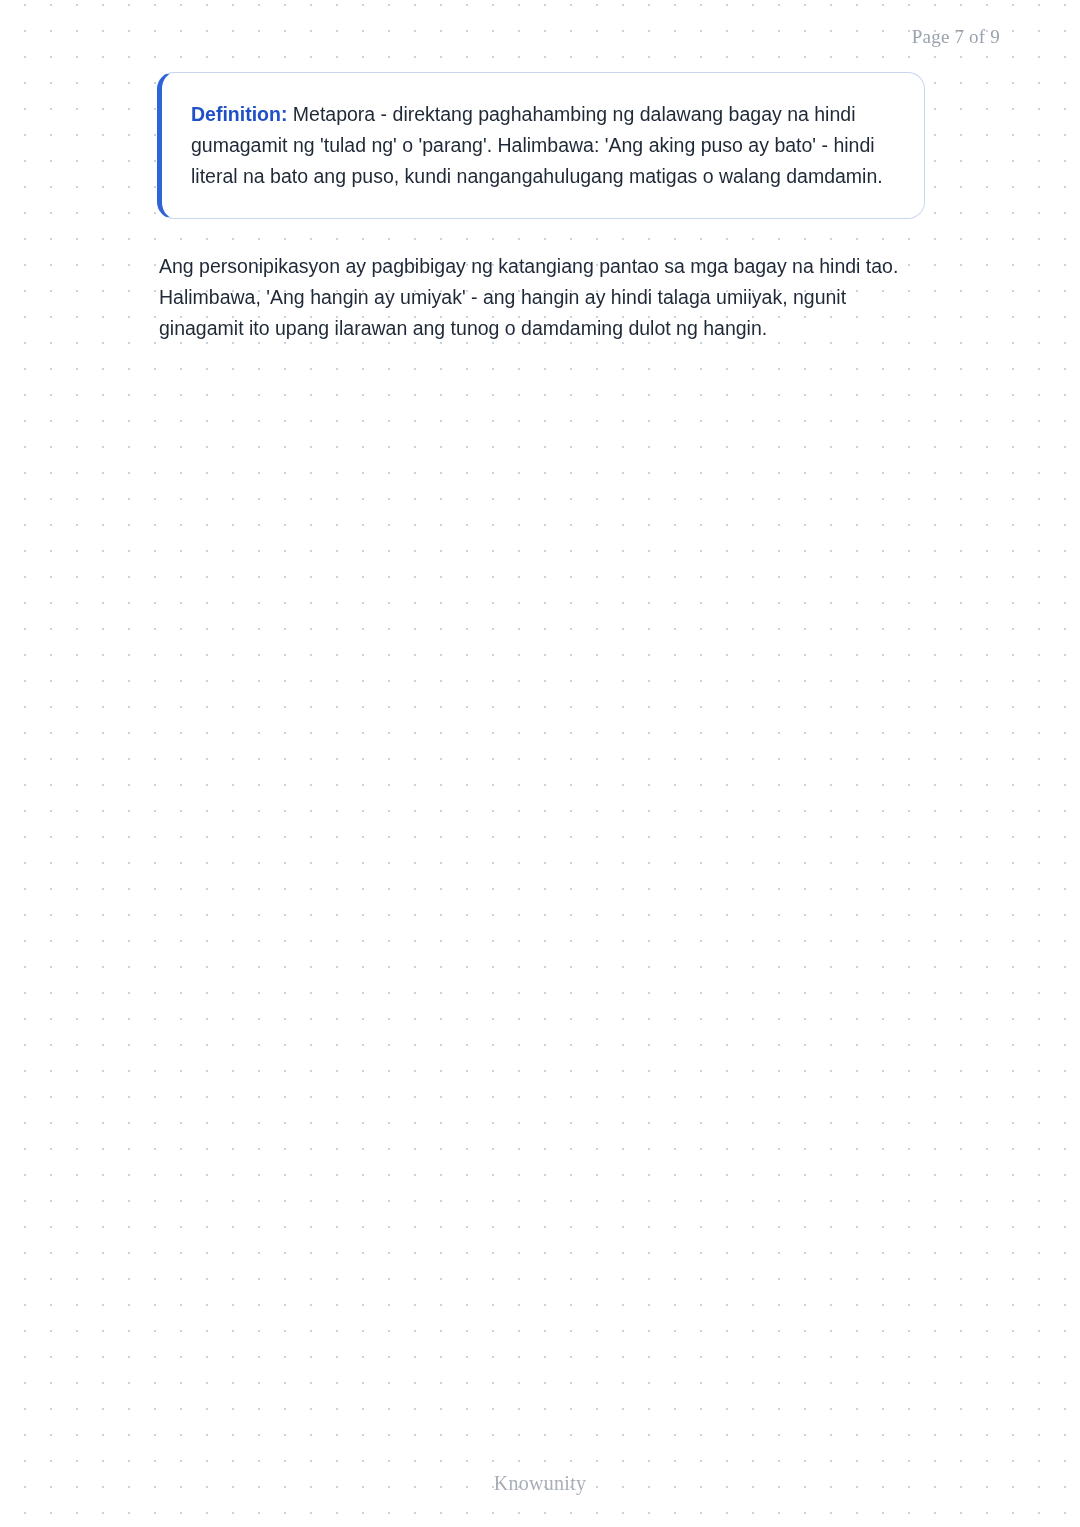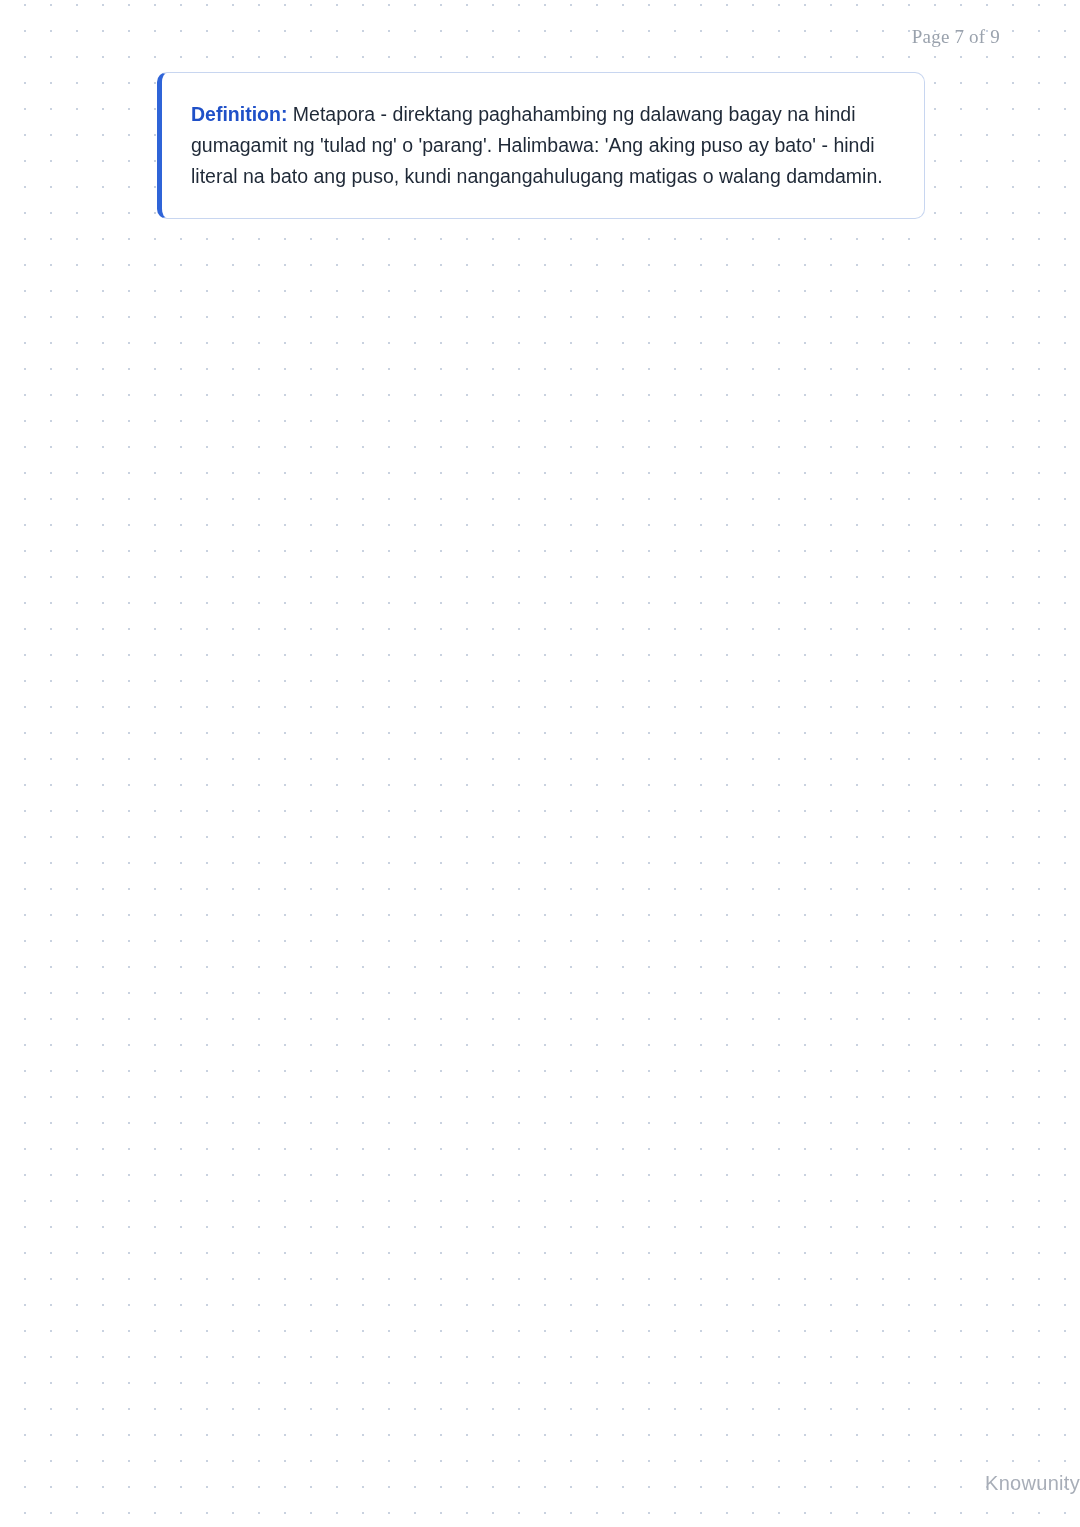--- a/index.html
+++ b/index.html
@@ -38,21 +38,21 @@
   .content {
     position: absolute;
     left: 157px;
     top: 72px;
     width: 768px;
   }
 
   .definition-card {
     border: 1px solid #c8d6f0;
     border-left: 5px solid #2f64d8;
-    border-radius: 10px;
+    border-radius: 17px;
     background: #ffffff;
     padding: 26px 28px 26px 29px;
     margin-bottom: 30px;
     box-sizing: border-box;
   }
 
   .definition-card p {
     margin: 0;
     font-size: 19.5px;
     line-height: 31px;
@@ -70,38 +70,40 @@
     line-height: 31px;
     color: #1f2937;
     width: 762px;
   }
 
   .footer-brand {
     position: absolute;
     bottom: 32px;
     left: 0;
     width: 100%;
-    text-align: right;
+    text-align: center;
     font-size: 20px;
     color: #a8aeb8;
     letter-spacing: 0.3px;
+    font-family: Liberation Serif, serif;
   }
 </style>
 </head>
 <body>
 
 <div class="page">
 
   <div class="page-number">Page 7 of 9</div>
 
   <div class="content">
 
     <div class="definition-card">
       <p><span class="definition-label">Definition:</span><span> Metapora - direktang paghahambing ng dalawang bagay na hindi gumagamit ng 'tulad ng' o 'parang'. Halimbawa: 'Ang aking puso ay bato' - hindi literal na bato ang puso, kundi nangangahulugang matigas o walang damdamin.</span></p>
     </div>
 
 
+    <p class="body-paragraph">Ang personipikasyon ay pagbibigay ng katangiang pantao sa mga bagay na hindi tao. Halimbawa, 'Ang hangin ay umiyak' - ang hangin ay hindi talaga umiiyak, ngunit ginagamit ito upang ilarawan ang tunog o damdaming dulot ng hangin.</p>
 
   </div>
 
   <div class="footer-brand">Knowunity</div>
 
 </div>
 
 </body></html>

